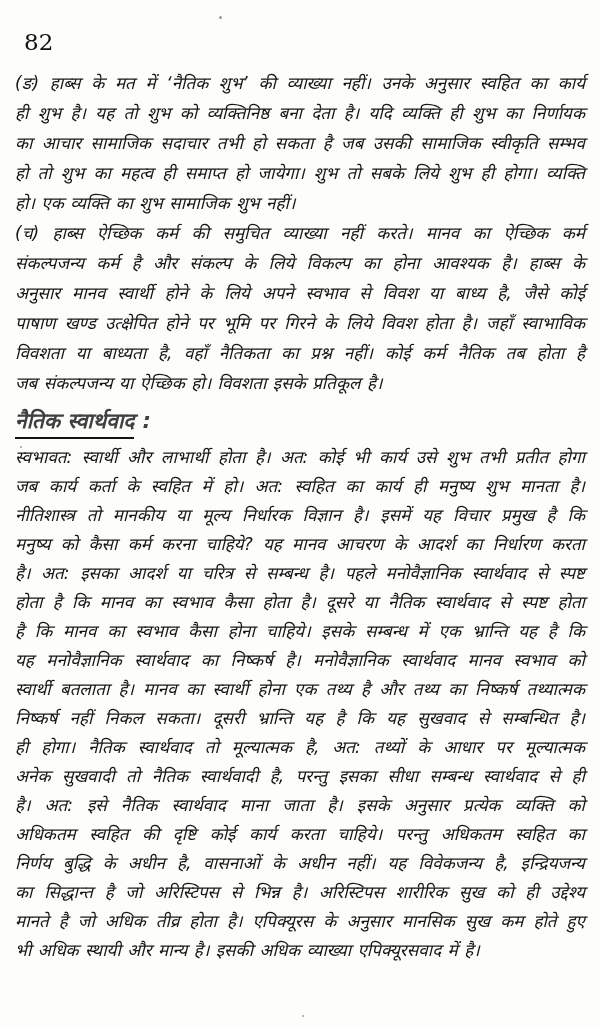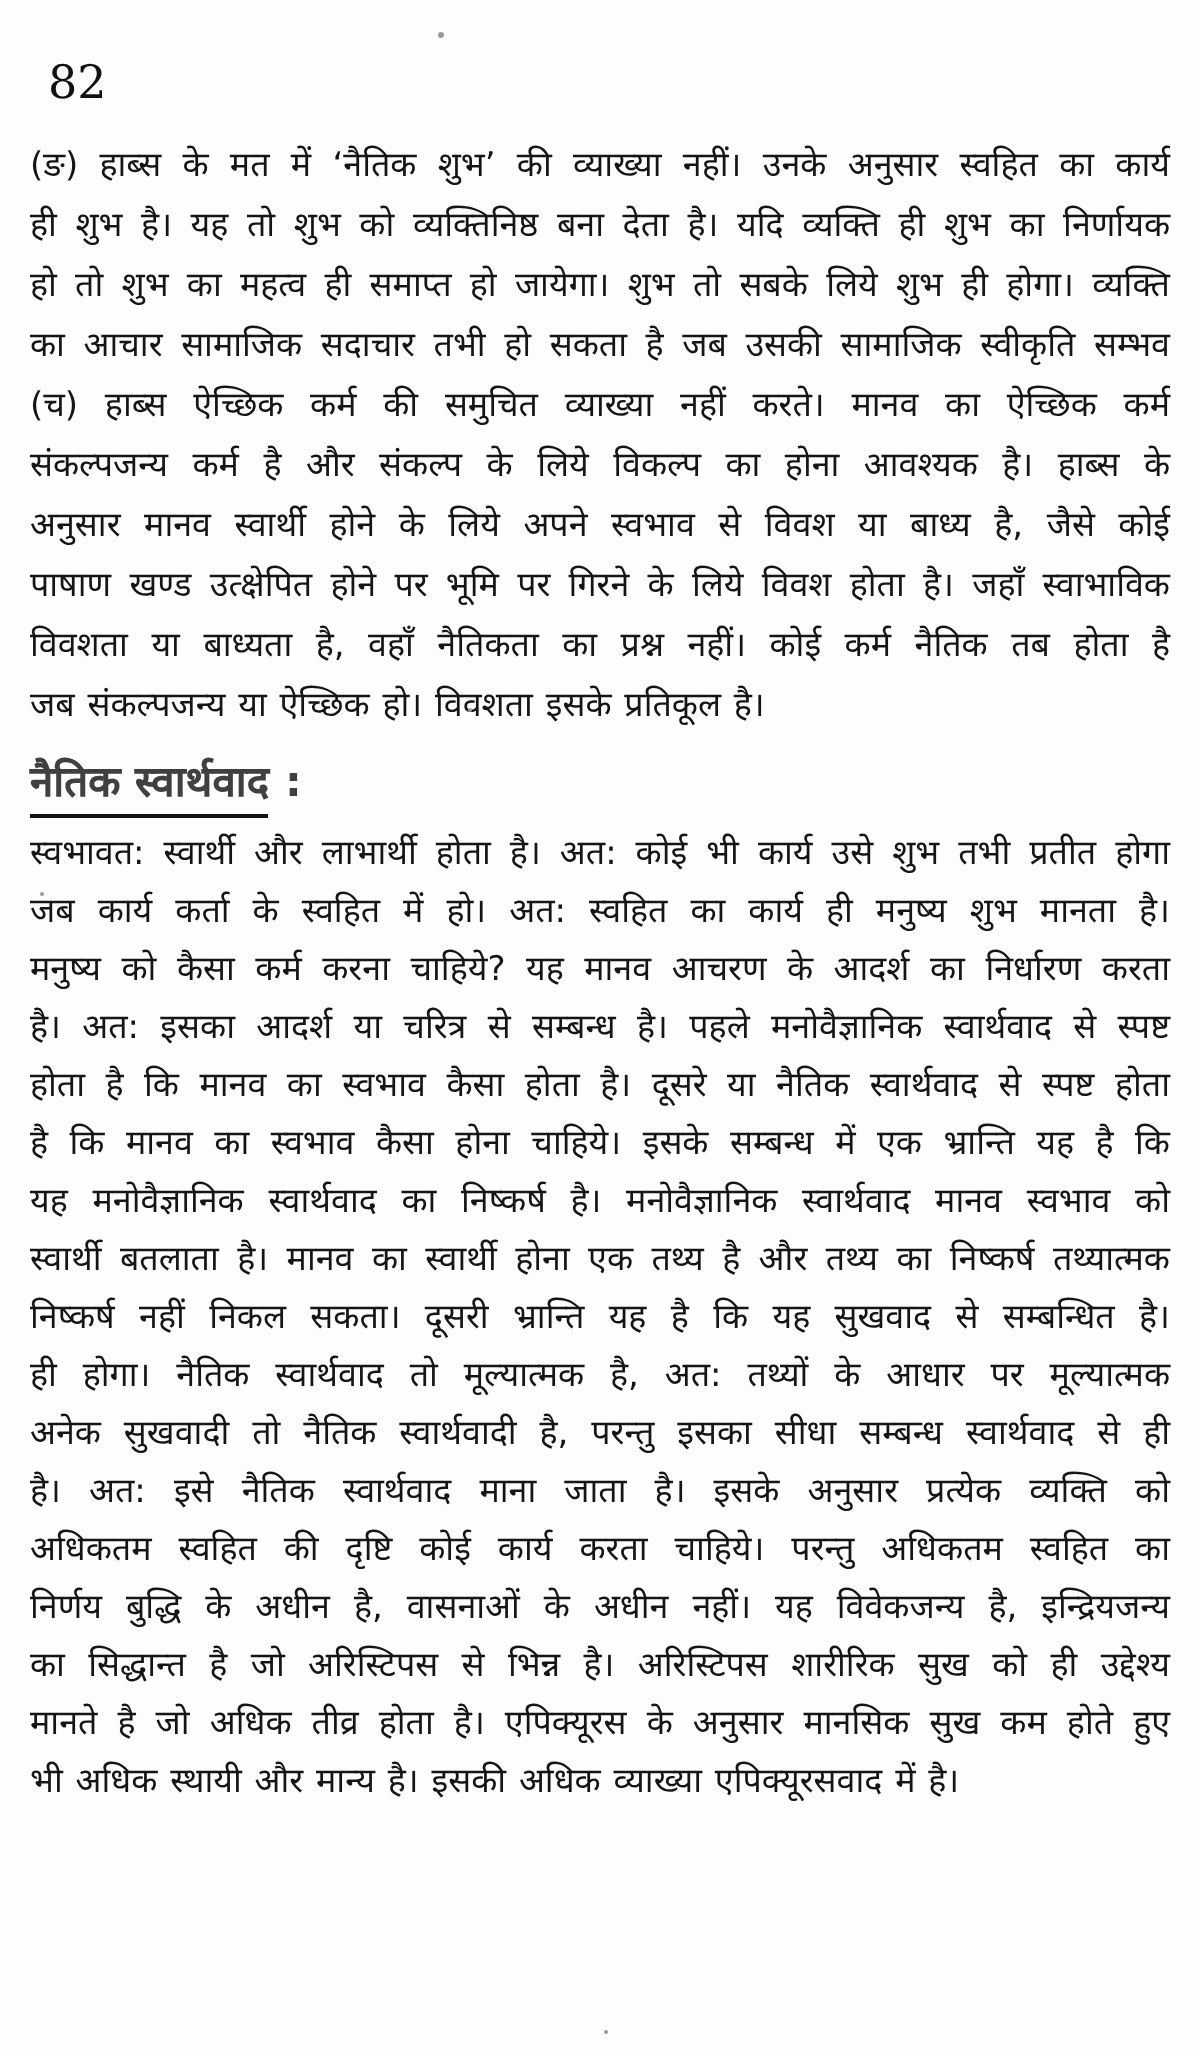--- a/index.html
+++ b/index.html
@@ -22,20 +22,21 @@
   .page-number {
     margin-left: 24px;
     font-size: 23px;
     line-height: 28px;
     font-family: "DejaVu Serif", serif;
     color: #111;
   }
   .content {
     margin-top: 12px;
     padding: 0 15px;
+    font-style: italic;
   }
   .para { margin: 0; }
   .line {
     font-size: 17px;
     line-height: 30px;
     text-align: justify;
     text-align-last: justify;
     word-spacing: 1px;
     color: #151515;
   }
@@ -80,38 +81,40 @@
 
 <div class="page">
 
   <div class="page-number">82</div>
 
   <div class="content">
 
     <div class="para">
         <div class="line is-first">(ङ) हाब्स के मत में ‘नैतिक शुभ’ की व्याख्या नहीं। उनके अनुसार स्वहित का कार्य</div>
         <div class="line">ही शुभ है। यह तो शुभ को व्यक्तिनिष्ठ बना देता है। यदि व्यक्ति ही शुभ का निर्णायक</div>
+        <div class="line">का आचार सामाजिक सदाचार तभी हो सकता है जब उसकी सामाजिक स्वीकृति सम्भव</div>
         <div class="line">हो तो शुभ का महत्व ही समाप्त हो जायेगा। शुभ तो सबके लिये शुभ ही होगा। व्यक्ति</div>
-        <div class="line">का आचार सामाजिक सदाचार तभी हो सकता है जब उसकी सामाजिक स्वीकृति सम्भव</div>
+        <div class="line is-last">हो। एक व्यक्ति का शुभ सामाजिक शुभ नहीं।</div>
       </div>
 
     <div class="para">
         <div class="line is-first">(च) हाब्स ऐच्छिक कर्म की समुचित व्याख्या नहीं करते। मानव का ऐच्छिक कर्म</div>
         <div class="line">संकल्पजन्य कर्म है और संकल्प के लिये विकल्प का होना आवश्यक है। हाब्स के</div>
         <div class="line">अनुसार मानव स्वार्थी होने के लिये अपने स्वभाव से विवश या बाध्य है, जैसे कोई</div>
         <div class="line">पाषाण खण्ड उत्क्षेपित होने पर भूमि पर गिरने के लिये विवश होता है। जहाँ स्वाभाविक</div>
         <div class="line">विवशता या बाध्यता है, वहाँ नैतिकता का प्रश्न नहीं। कोई कर्म नैतिक तब होता है</div>
         <div class="line is-last">जब संकल्पजन्य या ऐच्छिक हो। विवशता इसके प्रतिकूल है।</div>
       </div>
 
     <h2 class="heading"><span class="heading-text">नैतिक स्वार्थवाद</span><span class="heading-colon">:</span></h2>
 
     <div class="para body-para">
         <div class="line">स्वभावत: स्वार्थी और लाभार्थी होता है। अत: कोई भी कार्य उसे शुभ तभी प्रतीत होगा</div>
         <div class="line">जब कार्य कर्ता के स्वहित में हो। अत: स्वहित का कार्य ही मनुष्य शुभ मानता है।</div>
+        <div class="line">नीतिशास्त्र तो मानकीय या मूल्य निर्धारक विज्ञान है। इसमें यह विचार प्रमुख है कि</div>
         <div class="line">मनुष्य को कैसा कर्म करना चाहिये? यह मानव आचरण के आदर्श का निर्धारण करता</div>
         <div class="line">है। अत: इसका आदर्श या चरित्र से सम्बन्ध है। पहले मनोवैज्ञानिक स्वार्थवाद से स्पष्ट</div>
         <div class="line">होता है कि मानव का स्वभाव कैसा होता है। दूसरे या नैतिक स्वार्थवाद से स्पष्ट होता</div>
         <div class="line">है कि मानव का स्वभाव कैसा होना चाहिये। इसके सम्बन्ध में एक भ्रान्ति यह है कि</div>
         <div class="line">यह मनोवैज्ञानिक स्वार्थवाद का निष्कर्ष है। मनोवैज्ञानिक स्वार्थवाद मानव स्वभाव को</div>
         <div class="line">स्वार्थी बतलाता है। मानव का स्वार्थी होना एक तथ्य है और तथ्य का निष्कर्ष तथ्यात्मक</div>
         <div class="line">निष्कर्ष नहीं निकल सकता। दूसरी भ्रान्ति यह है कि यह सुखवाद से सम्बन्धित है।</div>
         <div class="line">ही होगा। नैतिक स्वार्थवाद तो मूल्यात्मक है, अत: तथ्यों के आधार पर मूल्यात्मक</div>
         <div class="line">अनेक सुखवादी तो नैतिक स्वार्थवादी है, परन्तु इसका सीधा सम्बन्ध स्वार्थवाद से ही</div>
         <div class="line">है। अत: इसे नैतिक स्वार्थवाद माना जाता है। इसके अनुसार प्रत्येक व्यक्ति को</div>

